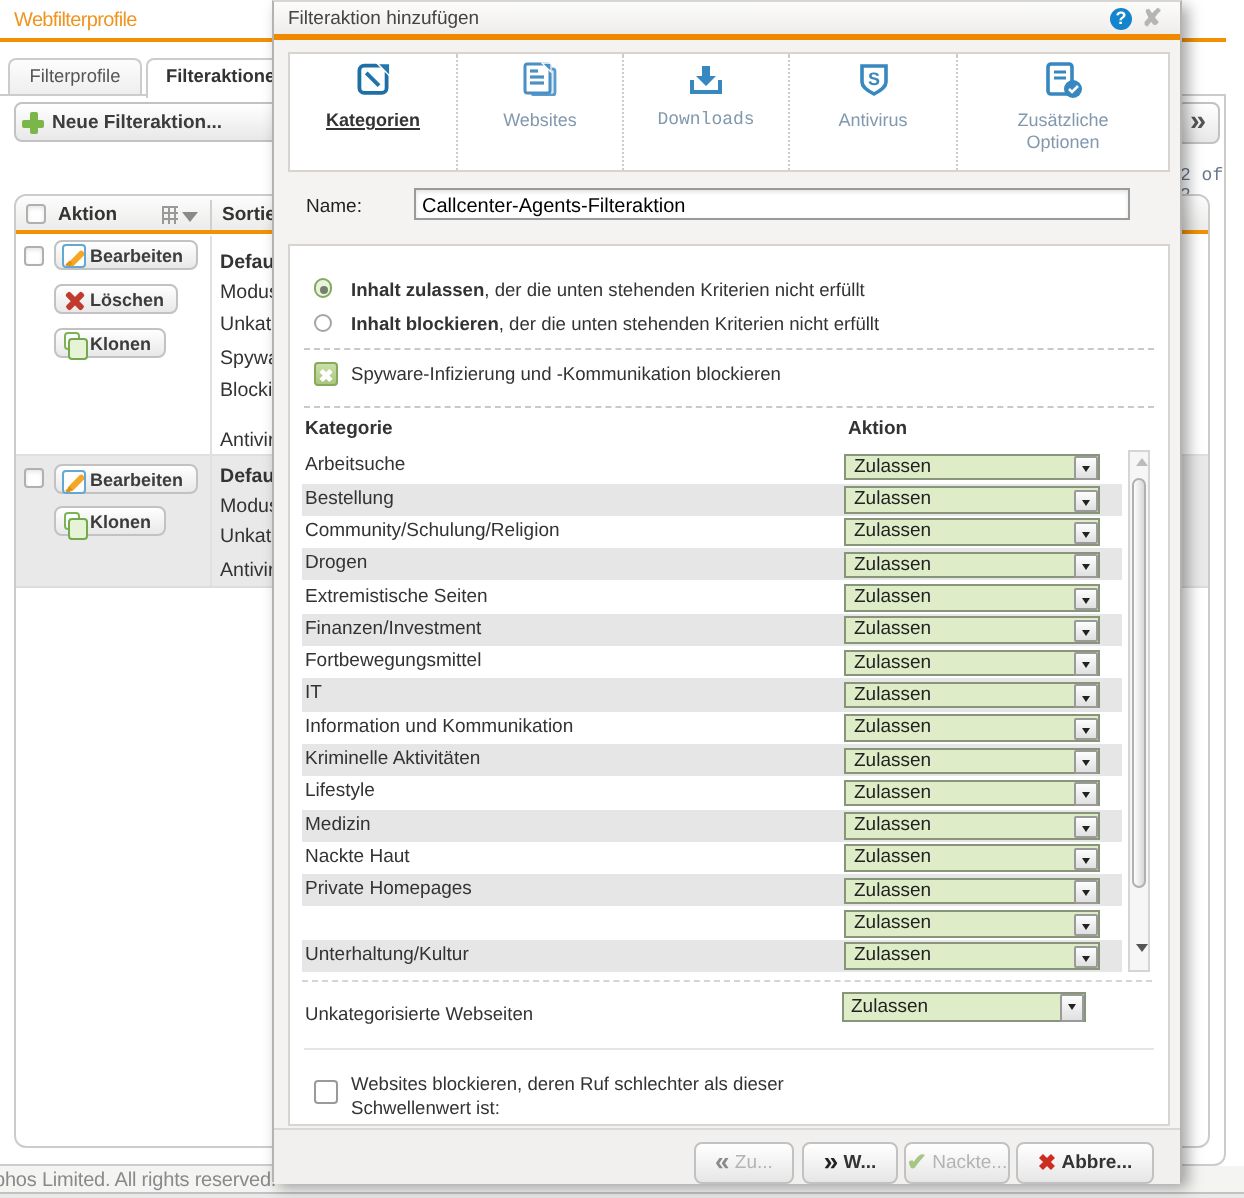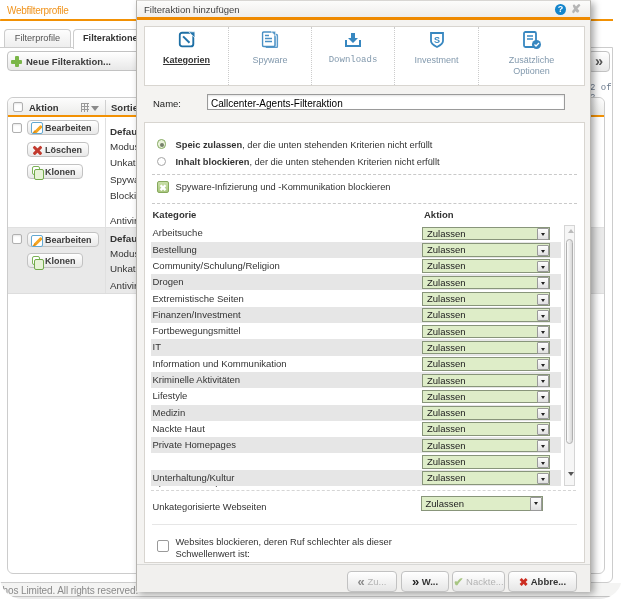--- a/index.html
+++ b/index.html
@@ -1,18 +1,18 @@
 <!DOCTYPE html>
 <html><head>
 <meta charset="utf-8">
 <style>
 * { margin:0; padding:0; box-sizing:border-box; }
 html,body { width:622px; height:599px; }
 body { font-family:"Liberation Sans", sans-serif; background:#fff; }
-#stage { position:relative; width:622px; height:599px; overflow:hidden; background:#fff;border-radius:22px; }
+#stage { position:relative; width:622px; height:599px; overflow:hidden; background:#fff; }
 .abs { position:absolute; }
 
 
 #pgtitle { left:7px; top:5px; font-size:10px; letter-spacing:-0.32px; color:#f0941e; }
 #orangeline { left:0; top:19px; width:613px; height:2px; background:#f29104; }
 .ptab { top:29px; height:19px; border:1px solid #ccc; border-bottom:none; border-radius:4px 4px 0 0;
   font-size:9.2px; text-align:center; line-height:17px; }
 #ptab1 { left:4px; width:67px; color:#555; background:linear-gradient(#fdfdfd,#ededed); }
 #ptab2 { left:73px; width:110px; color:#333; font-weight:bold; background:#fff; height:20px; border-color:#ccc; text-align:left; padding-left:9px; z-index:2; }
 #pgpanel { left:-6px; top:47px; width:619px; height:536px; background:#fff; border:1px solid #ccc; border-radius:0 0 6px 6px; }
@@ -177,35 +177,35 @@
       </div>
       <div class="dtab" style="width:83px;">
         <svg width="17" height="17" viewBox="0 0 17 17">
             <rect x="4.5" y="3.5" width="11.5" height="13" rx="1.2" fill="#dcebf7" stroke="#5b9bcb" stroke-width="1.4"></rect>
             <rect x="1" y="1" width="12.5" height="14.5" rx="1.2" fill="#fff" stroke="#4a90c4" stroke-width="1.5"></rect>
             <line x1="3.5" y1="4.5" x2="7.5" y2="4.5" stroke="#4a90c4" stroke-width="1.6"></line>
             <line x1="3.5" y1="7.5" x2="10.5" y2="7.5" stroke="#4a90c4" stroke-width="1.6"></line>
             <line x1="3.5" y1="10.5" x2="10.5" y2="10.5" stroke="#4a90c4" stroke-width="1.6"></line>
             <path d="M9.5 0.6 L14 0.6 L14 5 Z" fill="#4a90c4" stroke="#fff" stroke-width="0.6"></path>
           </svg>
-        <div class="lbl">Spyware</div>
+        <div class="lbl">Websites</div>
       </div>
       <div class="dtab" style="width:83px;font-family:Liberation Mono, monospace;">
         <svg width="18" height="18" viewBox="0 0 18 18">
             <path d="M7 2 h4 v5 h3 l-5 5 -5 -5 h3 z" fill="#3787c0"></path>
             <path d="M2 9 v6 h14 v-6" fill="none" stroke="#3787c0" stroke-width="2"></path>
           </svg>
         <div class="lbl">Downloads</div>
       </div>
       <div class="dtab" style="width:84px;">
         <svg width="18" height="18" viewBox="0 0 18 18">
             <path d="M3 2 h12 v8 c0 3 -4 5 -6 6 c-2 -1 -6 -3 -6 -6 z" fill="#fff" stroke="#3787c0" stroke-width="1.8"></path>
             <text x="9" y="11.5" font-size="9" font-weight="bold" fill="#3787c0" text-anchor="middle" font-family="Liberation Sans">S</text>
           </svg>
-        <div class="lbl">Investment</div>
+        <div class="lbl">Antivirus</div>
       </div>
       <div class="dtab" style="width:105px;">
         <svg width="20" height="19" viewBox="0 0 20 19">
             <rect x="2" y="1" width="12" height="15" rx="1.5" fill="#fff" stroke="#3787c0" stroke-width="1.8"></rect>
             <line x1="5" y1="5" x2="11" y2="5" stroke="#3787c0" stroke-width="1.5"></line>
             <line x1="5" y1="8" x2="11" y2="8" stroke="#3787c0" stroke-width="1.5"></line>
             <circle cx="14.5" cy="13.5" r="4.5" fill="#3787c0"></circle>
             <path d="M12.5 13.5 l1.5 1.5 l3 -3" stroke="#fff" stroke-width="1.3" fill="none"></path>
           </svg>
         <div class="lbl">Zusätzliche<br>Optionen</div>
@@ -213,21 +213,21 @@
     </div>
 
     <div id="nrow">
       <span id="nlbl">Name:</span>
       <span id="ninput">Callcenter-Agents-Filteraktion</span>
     </div>
 
     <div id="dpanel">
       <span class="radio" id="rad1"></span>
       <span class="radio" id="rad2"></span>
-      <span class="dtext" style="left:30.5px; top:16.5px;"><b>Speic zulassen</b>, der die unten stehenden Kriterien nicht erfüllt</span>
+      <span class="dtext" style="left:30.5px; top:16.5px;"><b>Inhalt zulassen</b>, der die unten stehenden Kriterien nicht erfüllt</span>
       <span class="dtext" style="left:30.5px; top:34px;"><b>Inhalt blockieren</b>, der die unten stehenden Kriterien nicht erfüllt</span>
       <span class="dash" style="top:51px;"></span>
       <span id="chkspy">✖</span>
       <span class="dtext" style="left:30.5px; top:59px;">Spyware-Infizierung und -Kommunikation blockieren</span>
       <span class="dash" style="top:80px;"></span>
       <span class="dtext" style="left:7.5px; top:86px; font-weight:bold; font-size:9.5px;">Kategorie</span>
       <span class="dtext" style="left:279px; top:86px; font-weight:bold; font-size:9.5px;">Aktion</span>
 
       <div class="krow" style="top:102.3px;">
           <span class="katname" style="top:2px;">Arbeitsuche</span>

